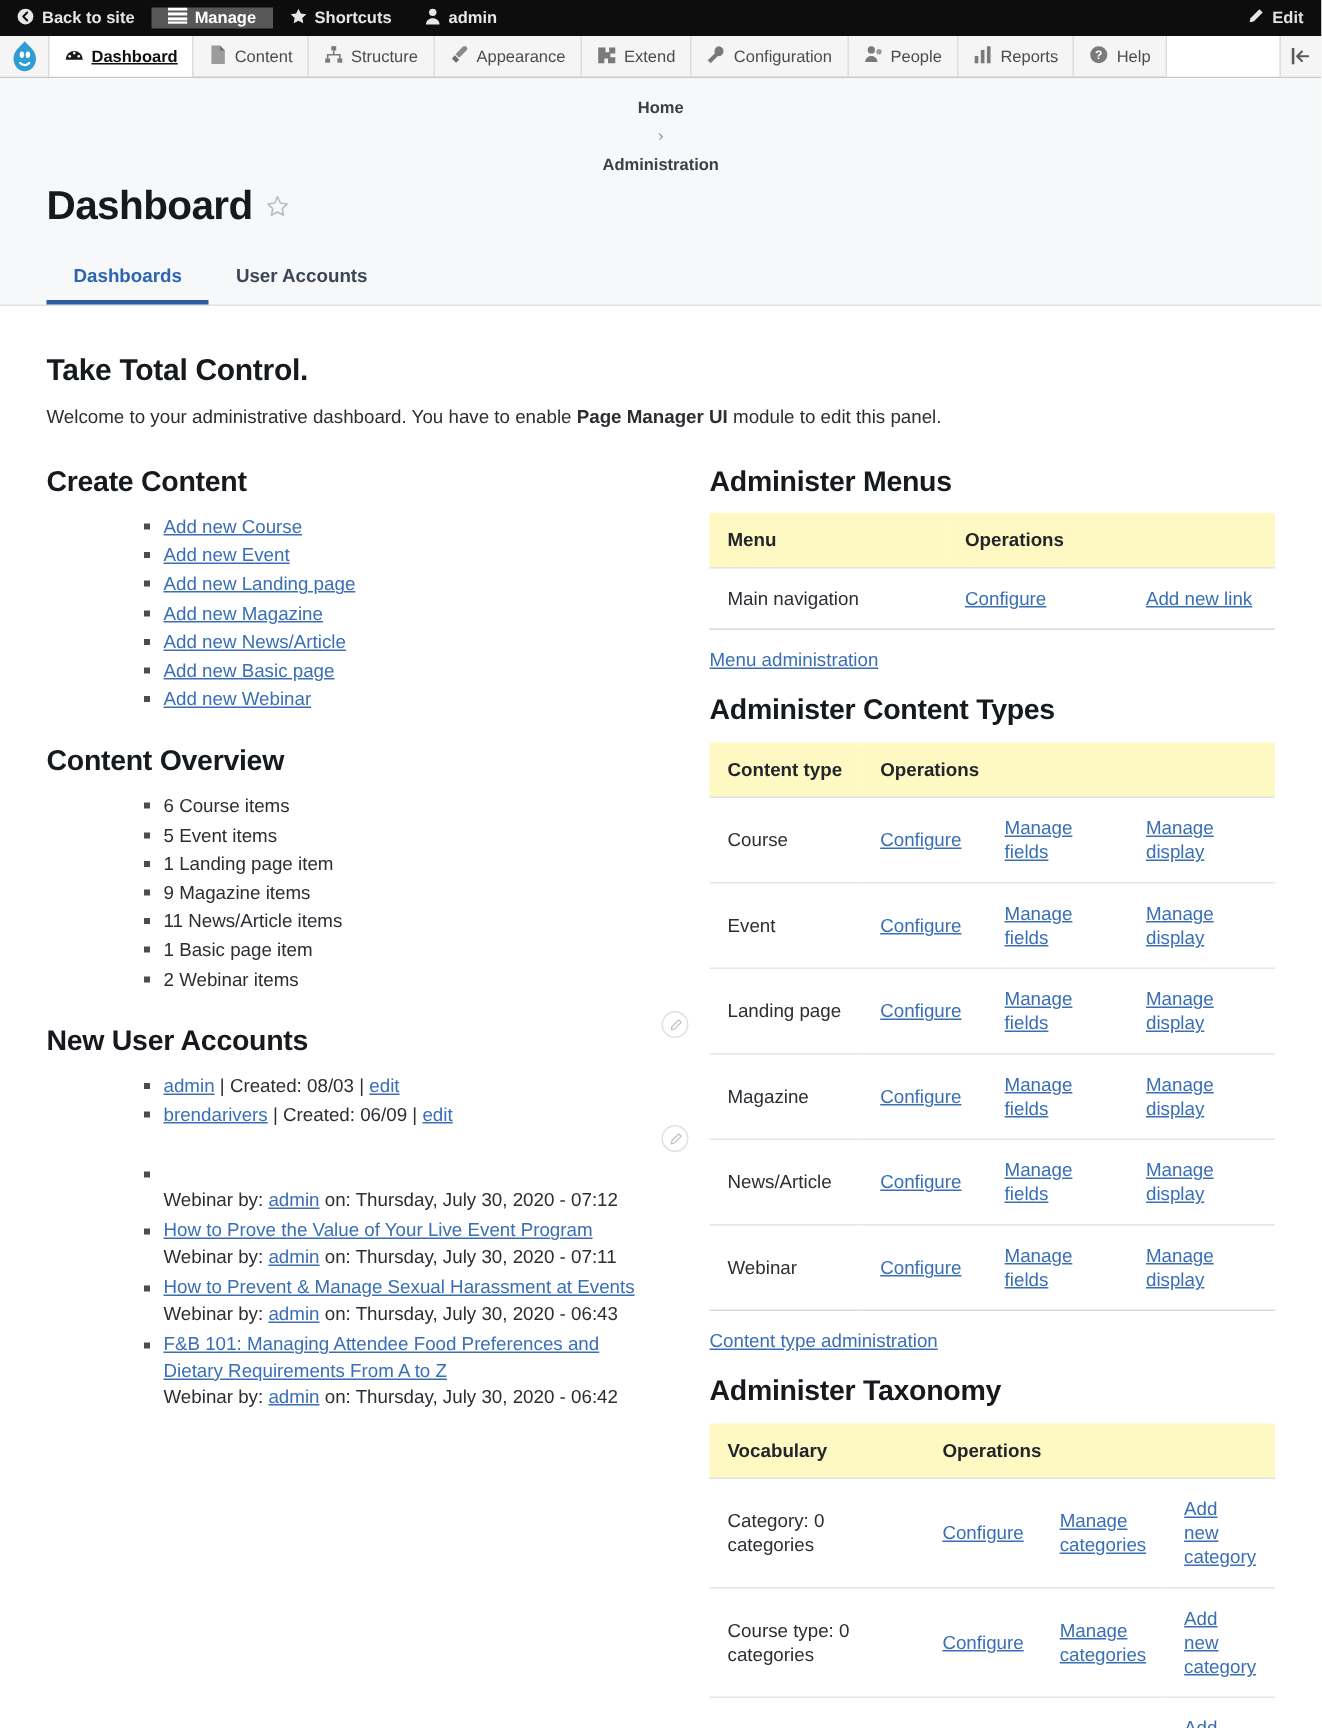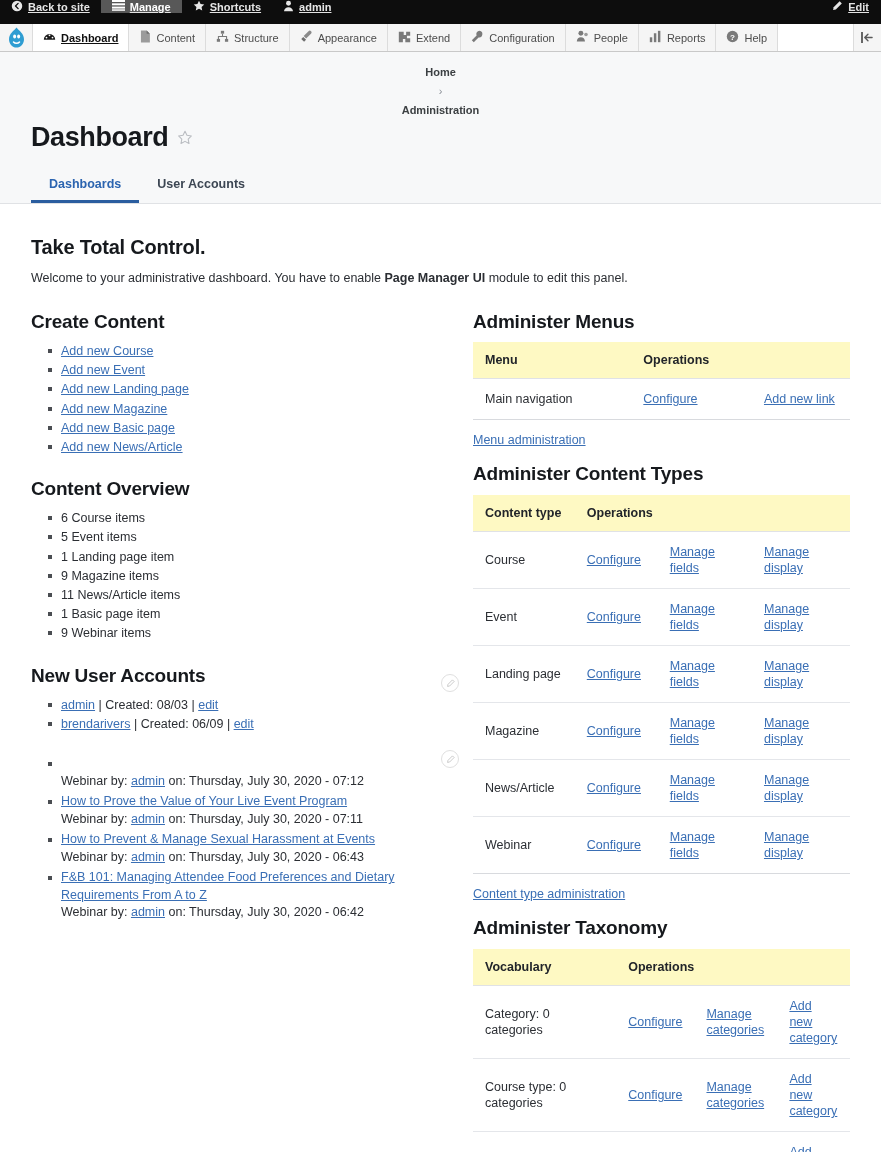--- a/index.html
+++ b/index.html
@@ -6,22 +6,22 @@
   html, body { margin:0; padding:0; }
   body {
     width: 881px; height: 1152px;
     font-family: "Liberation Sans", sans-serif;
     background: #fff; color: #26292e;
     font-size: 13px; overflow: hidden;
   }
 
   
   .adminbar {
-    height: 24px; background: #0d0d0d; display: flex; align-items: flex-start;
-    color: #e3e3e3; font-size: 11px; font-weight: bold; text-decoration: underline;
+    height: 24px; background: #0d0d0d; display: flex; align-items: center;
+    color: #e3e3e3; font-size: 11px; font-weight: bold;
   }
   .adminbar-item {
     display: flex; align-items: center; gap: 5px;
     padding: 0 11px; white-space: nowrap; color: #e6e6e6;
   }
   .adminbar-item.active { background: #585858; color: #fff; }
   .adminbar-spacer { flex: 1; }
   .adminbar-edit { display:flex; align-items:center; gap:5px; padding:0 12px; }
 
   .ic { display:inline-block; flex:none; }
@@ -75,21 +75,21 @@
   h3.sec {
     font-size: 19px; font-weight:bold; color:#16191d;
     margin: 0 0 9px 0; letter-spacing:-0.2px;
   }
   .col-left h3.sec { margin-top: 0; }
   .blk { margin-bottom: 22px; }
 
   ul.bul { margin: 0; padding: 0 0 0 30px; list-style: none; }
   ul.bul li {
     position: relative; font-size: 12.5px; line-height: 18.2px;
-    margin-bottom: 1px; color:#2b2e33;
+    margin-bottom: 1px; color:#2b2e33;margin-left:48px;
   }
   ul.bul li::before {
     content:""; position:absolute; left:-13px; top:7px;
     width:4px; height:4px; background:#4a4d52;
   }
   a { color:#3a6fb5; text-decoration: underline; }
 
   ul.newcontent li { margin-bottom: 3px; line-height: 17.5px; }
   .meta { color:#2b2e33; }
 
@@ -324,35 +324,36 @@
 
     <div class="col-left">
 
       <div class="blk">
         <h3 class="sec">Create Content</h3>
         <ul class="bul">
           <li><a href="#">Add new Course</a></li>
           <li><a href="#">Add new Event</a></li>
           <li><a href="#">Add new Landing page</a></li>
           <li><a href="#">Add new Magazine</a></li>
+          <li><a href="#">Add new News/Article</a></li>
           <li><a href="#">Add new Basic page</a></li>
-          <li><a href="#">Add new News/Article</a></li>
+          <li><a href="#">Add new Webinar</a></li>
         </ul>
       </div>
 
       <div class="blk">
         <h3 class="sec">Content Overview</h3>
         <ul class="bul">
           <li>6 Course items</li>
           <li>5 Event items</li>
           <li>1 Landing page item</li>
           <li>9 Magazine items</li>
           <li>11 News/Article items</li>
           <li>1 Basic page item</li>
-          <li>9 Webinar items</li>
+          <li>2 Webinar items</li>
         </ul>
       </div>
 
       <div class="blk">
         <h3 class="sec">New User Accounts</h3>
         <ul class="bul">
           <li>
             <a href="#">admin</a>
             <span class="meta">| Created:</span>
             <span class="meta">08/03</span>

